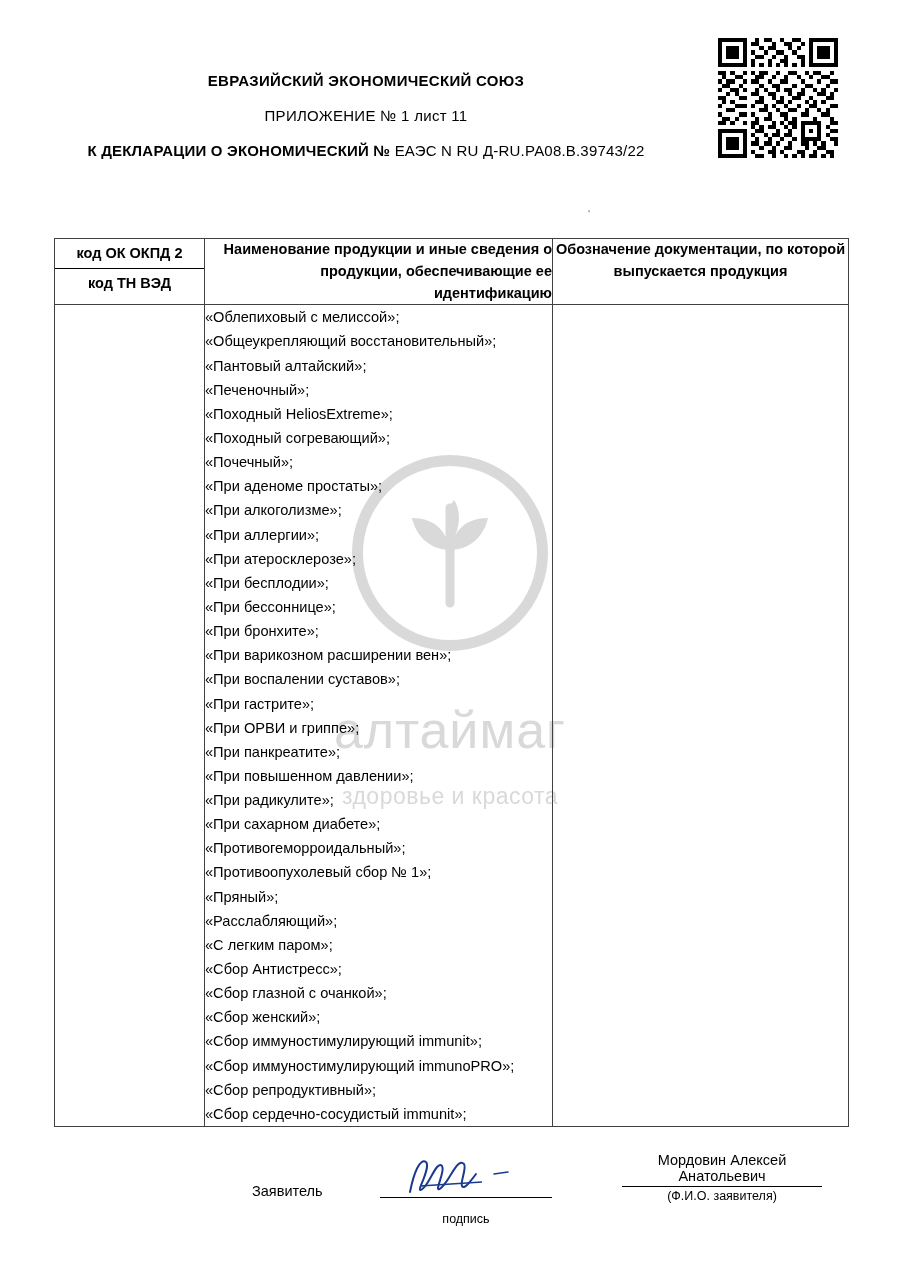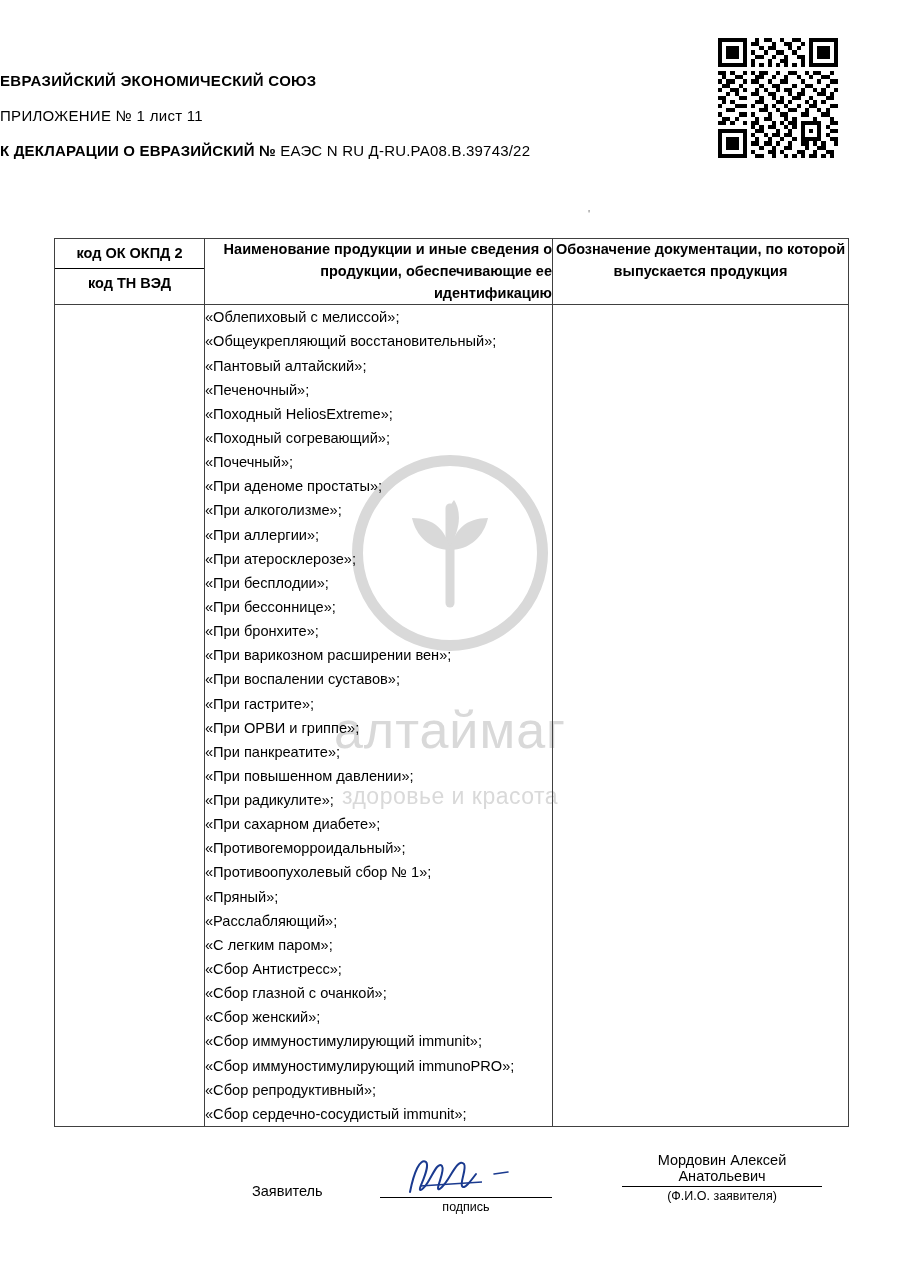--- a/index.html
+++ b/index.html
@@ -33,20 +33,21 @@
     background: #ffffff;
   }
   .qr svg { display: block; }
 
   
   .header {
     position: absolute;
     top: 72px;
     left: 0;
     width: 732px;
+    text-align: center;
   }
   .header .line1 {
     font-size: 15px;
     font-weight: bold;
     letter-spacing: 0.3px;
     margin-bottom: 18px;
   }
   .header .line2 {
     font-size: 15px;
     font-weight: normal;
@@ -184,21 +185,21 @@
     position: relative;
   }
   .sig-img svg { position: absolute; left: 10px; top: 2px; }
   .sig-line {
     border-bottom: 1px solid #000;
     width: 172px;
     height: 1px;
   }
   .sig-caption {
     font-size: 12.5px;
-    margin-top: 2px;
+    margin-top: 14px;
   }
   .name-block {
     position: absolute;
     left: 617px;
     top: 2px;
     width: 210px;
     text-align: center;
   }
   .name-l1 { font-size: 14.5px; }
   .name-l2 { font-size: 14.5px; }
@@ -458,21 +459,21 @@
           <rect x="22" y="28" width="2" height="1"></rect>
         <rect x="25" y="28" width="1" height="1"></rect>
           <rect x="27" y="28" width="1" height="1"></rect>
       </g>
     </svg>
   </div>
 
   <div class="header">
     <div class="line1">ЕВРАЗИЙСКИЙ ЭКОНОМИЧЕСКИЙ СОЮЗ</div>
     <div class="line2">ПРИЛОЖЕНИЕ № 1 лист 11</div>
-    <div class="line3"><span class="bold">К ДЕКЛАРАЦИИ О ЕВРАЗИЙСКИЙ №</span> <span>ЕАЭС N RU Д-RU.РА08.В.39743/22</span></div>
+    <div class="line3"><span class="bold">К ДЕКЛАРАЦИИ О ЭКОНОМИЧЕСКИЙ №</span> <span>ЕАЭС N RU Д-RU.РА08.В.39743/22</span></div>
   </div>
 
   <div class="tiny-mark">'</div>
 
   <table class="tbl">
     <colgroup>
       <col class="col-a">
         <col class="col-b">
         <col class="col-c">
     </colgroup>

